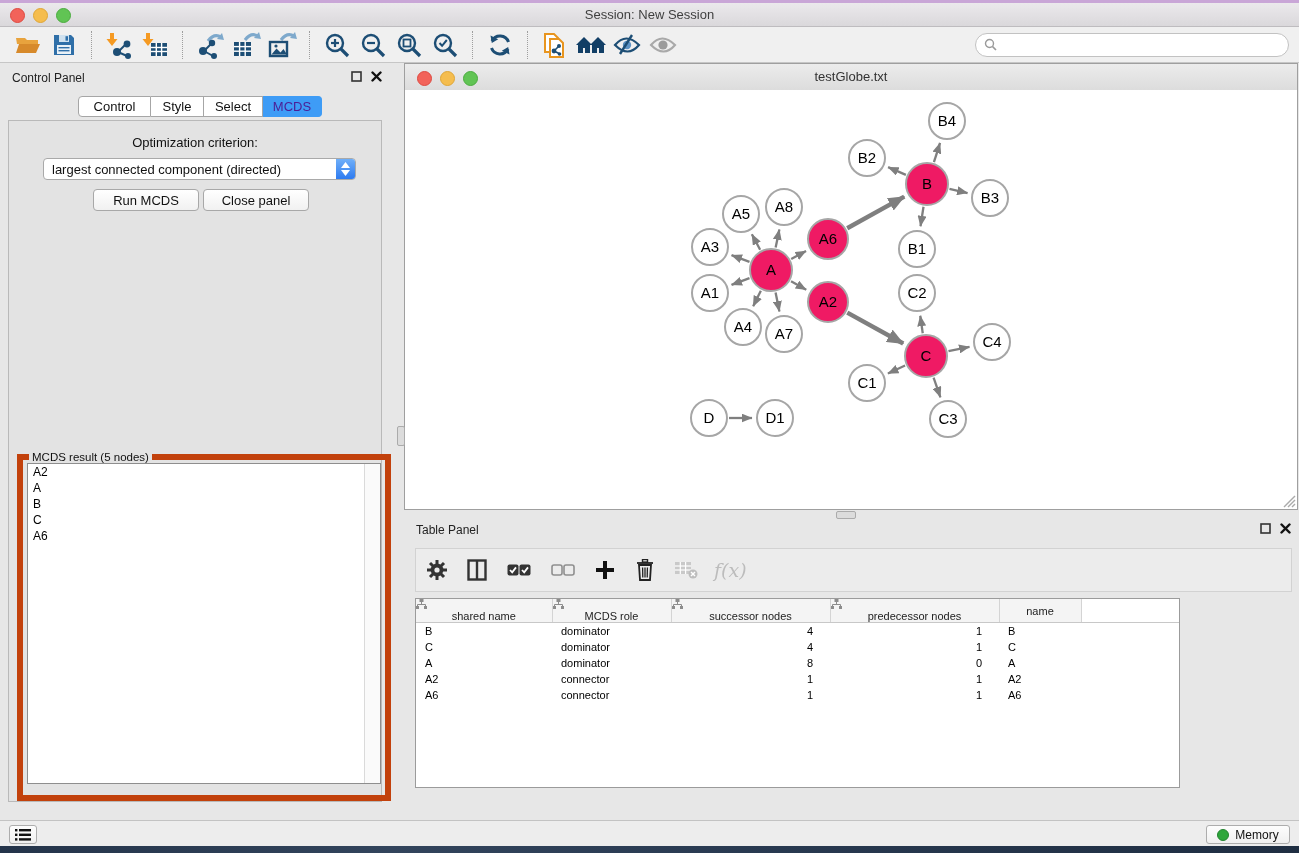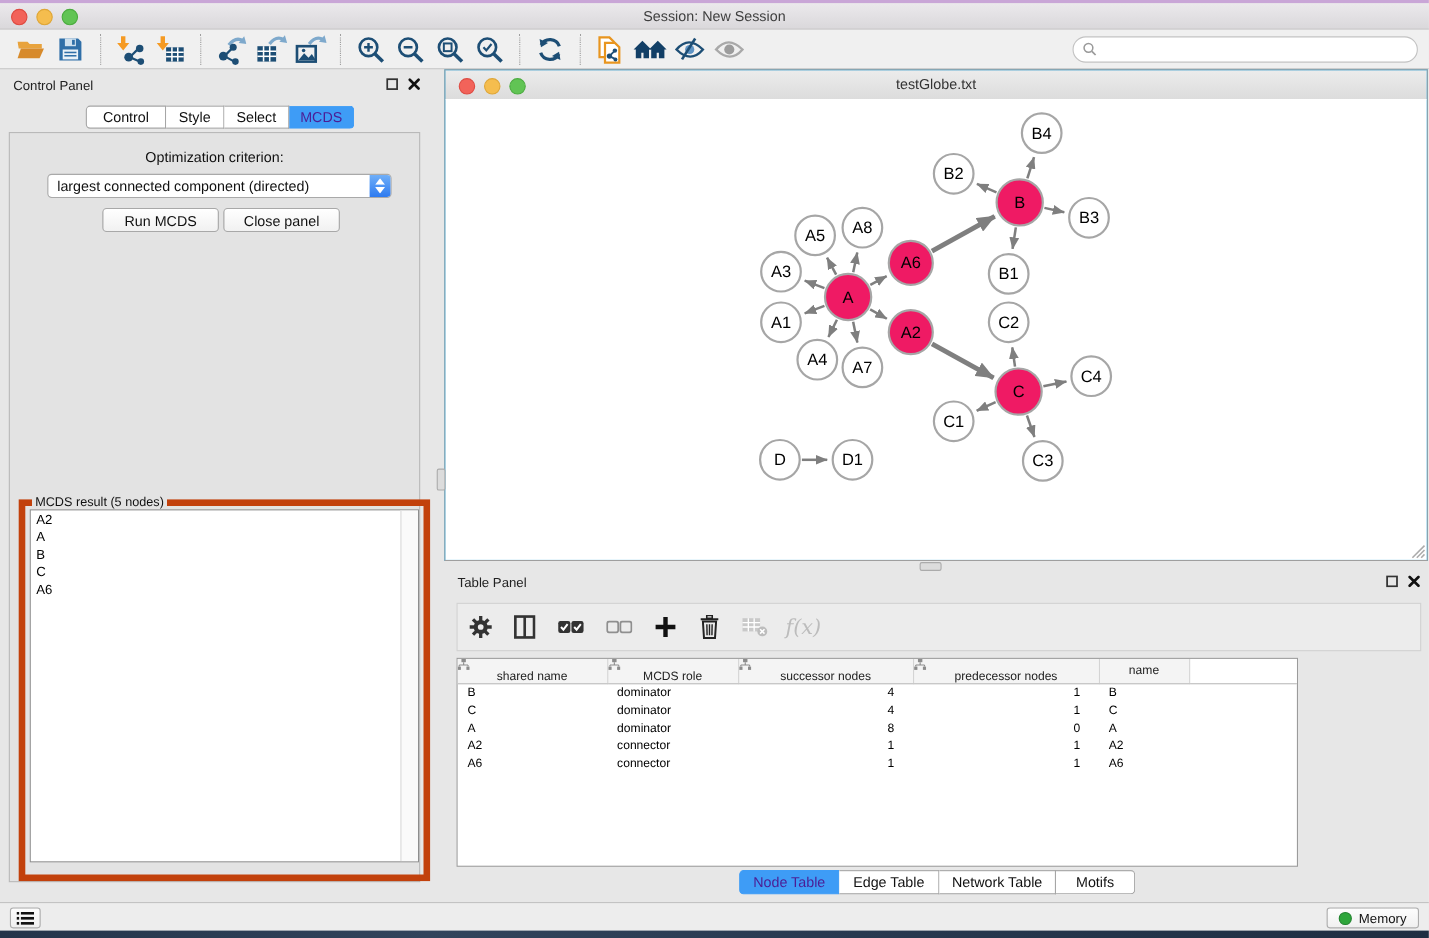--- a/index.html
+++ b/index.html
@@ -37,21 +37,21 @@
   .combo-step{width:19px;height:20px;border-radius:0 3px 3px 0;background:linear-gradient(#6FAFF9,#2E7BF0);display:flex;flex-direction:column;align-items:center;justify-content:center;gap:2px;}
   .mac-btn{position:absolute;height:22px;background:linear-gradient(#FFFFFF,#F1F1F1);border:1px solid #A8A8A8;border-radius:4px;font-size:13px;color:#111;font-family:"Liberation Sans",sans-serif;padding:0;}
   .run-btn{left:84px;top:68px;width:106px;}
   .close-btn{left:194px;top:68px;width:106px;}
   fieldset.mcds{position:absolute;left:8px;top:330px;width:362px;height:338px;border:6px solid #c2410c;margin:0;padding:0;background:transparent;}
   fieldset.mcds legend{font-size:11.5px;color:#111;margin-left:6px;padding:0 3px;}
   .mcds-list{position:absolute;left:4px;right:4px;top:0px;bottom:5px;background:#FFF;border:1px solid #8E8E8E;overflow:hidden;}
   .mcds-item{font-size:12px;line-height:16px;padding-left:5px;color:#000;}
   .mcds-scroll{position:absolute;top:0;right:0;bottom:0;width:15px;background:#FAFAFA;border-left:1px solid #DADADA;}
   
-  .netwin{position:absolute;left:404px;top:63px;width:894px;height:447px;border:1px solid #9F9F9F;background:#0ea5e9;box-sizing:border-box;}
+  .netwin{position:absolute;left:404px;top:63px;width:894px;height:447px;border:1px solid #9F9F9F;background:#4c1d95;box-sizing:border-box;}
   .net-titlebar{position:absolute;left:0;top:0;right:0;height:26px;background:linear-gradient(#ECECEC,#DCDCDC);border-bottom:1px solid #C0C0C0;}
   .net-lights{position:absolute;left:12px;top:7px;display:flex;gap:8px;}
   .net-title{text-align:center;line-height:26px;font-size:13px;color:#333;}
   .net-canvas{position:absolute;left:0;top:26px;right:0;bottom:0;background:#FFF;}
   .resize-grip{position:absolute;right:1px;bottom:1px;}
   .v-handle{position:absolute;left:397px;top:426px;width:8px;height:20px;background:#DCDCDC;border:1px solid #ABABAB;border-radius:2px;box-sizing:border-box;}
   .h-handle{position:absolute;left:836px;top:511px;width:20px;height:8px;background:#DCDCDC;border:1px solid #ABABAB;border-radius:2px;box-sizing:border-box;}
   
   .tp{position:absolute;left:404px;top:518px;width:895px;height:301px;}
   .tp-toolbar{position:absolute;left:11px;top:30px;right:7px;height:44px;background:#ECECEC;border:1px solid #D2D2D2;box-sizing:border-box;display:flex;align-items:center;padding:0 8px;gap:14px;}
@@ -572,26 +572,20 @@
               <td>A6</td>
               <td>connector</td>
               <td class="num">1</td>
               <td class="num">1</td>
               <td>A6</td>
               <td></td>
             </tr>
           </tbody>
       </table>
     </div>
-    <div class="tp-tabs seg">
-      <button class="tab active" style="width:91px">Node Table</button>
-      <button class="tab" style="width:91px">Edge Table</button>
-      <button class="tab" style="width:106px">Network Table</button>
-      <button class="tab" style="width:72px">Motifs</button>
-    </div>
   </div>
 
   <div class="statusbar">
     <button class="list-btn">
         <svg width="16" height="12" viewBox="0 0 16 12">
           <g fill="#111">
             <rect x="0" y="0" width="2.4" height="2.4"></rect>
             <rect x="4" y="0" width="12" height="2.4"></rect>
             <rect x="0" y="4.6" width="2.4" height="2.4"></rect>
             <rect x="4" y="4.6" width="12" height="2.4"></rect>

